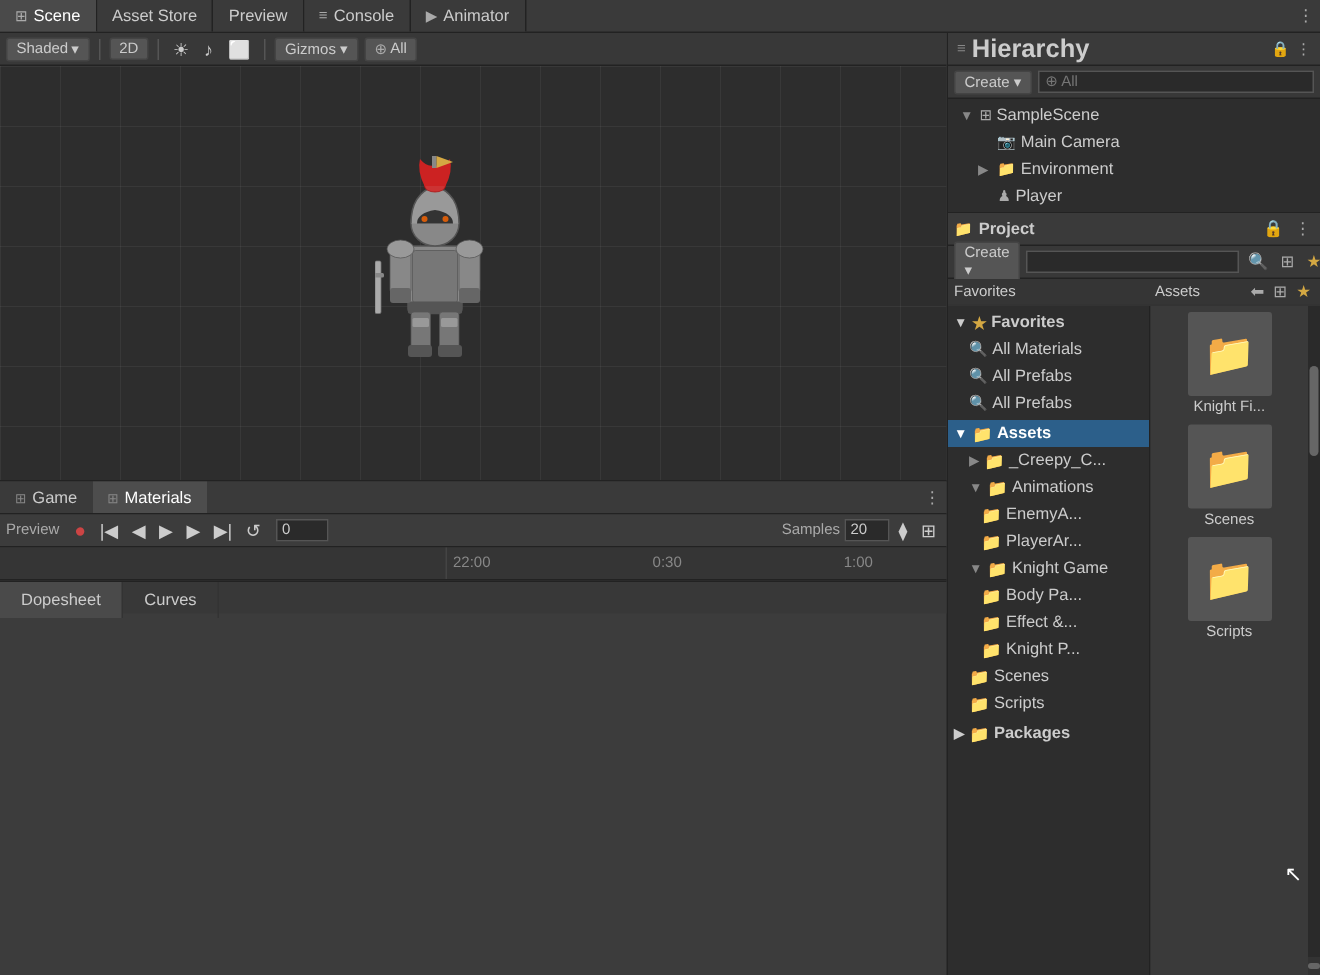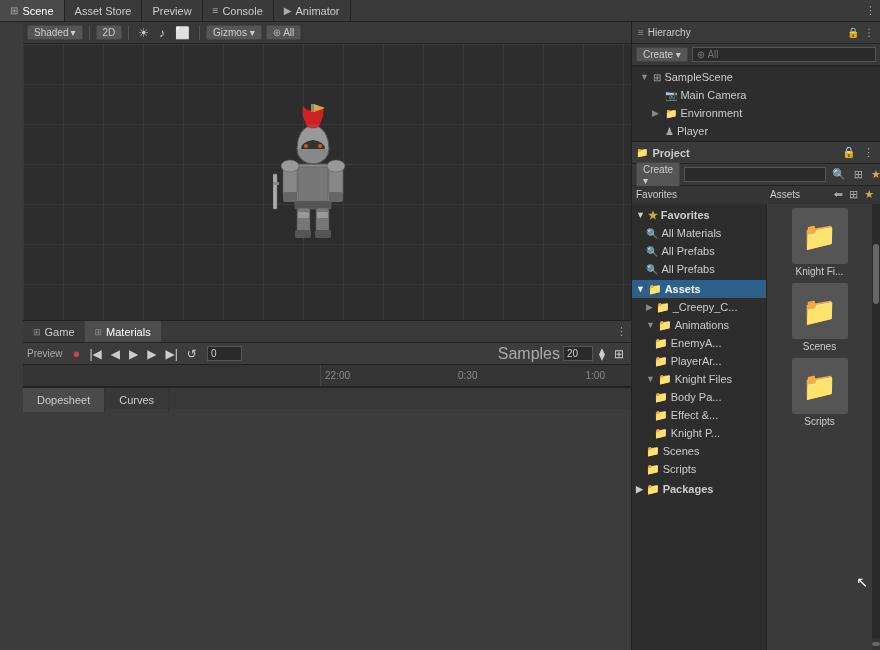--- a/index.html
+++ b/index.html
@@ -49,21 +49,20 @@
       padding: 0 4px;
       color: #aaa;
       cursor: pointer;
     }
 
     
     .main-layout {
       display: flex;
       flex: 1;
       overflow: hidden;
-      margin-left: 23px;
     }
 
     
     .left-panel {
       display: flex;
       flex-direction: column;
       width: 632px;
       border-right: 1px solid #222;
     }
 
@@ -196,21 +195,21 @@
     }
     .anim-input {
       background: #2a2a2a;
       border: 1px solid #555;
       color: #ccc;
       font-size: 10px;
       padding: 1px 3px;
       width: 40px;
     }
     .samples-label {
-      font-size: 16px;
+      font-size: 10px;
       color: #aaa;
     }
 
     .anim-timeline-row {
       display: flex;
       height: 22px;
       background: #353535;
       border-bottom: 1px solid #222;
     }
     .anim-timeline-left {
@@ -293,22 +292,22 @@
     .panel-header {
       display: flex;
       align-items: center;
       height: 22px;
       background: #3a3a3a;
       border-bottom: 1px solid #222;
       padding: 0 6px;
       gap: 4px;
     }
     .panel-title {
-      font-size: 10px;
-      font-weight: normal;
+      font-size: 17px;
+      font-weight: bold;
       color: #ccc;
     }
     .panel-header-right {
       margin-left: auto;
       display: flex;
       gap: 4px;
       align-items: center;
     }
     .panel-icon-btn {
       background: transparent;
@@ -763,21 +762,21 @@
             <span style="color:#d4a843;">📁</span>
             <span>EnemyA...</span>
           </div>
           <div class="folder-item indent-2">
             <span style="color:#d4a843;">📁</span>
             <span>PlayerAr...</span>
           </div>
           <div class="folder-item indent-1">
             <span style="font-size:9px;color:#888;">▼</span>
             <span style="color:#d4a843;">📁</span>
-            <span>Knight Files</span>
+            <span>Knight Game</span>
           </div>
           <div class="folder-item indent-2">
             <span style="color:#d4a843;">📁</span>
             <span>Body Pa...</span>
           </div>
           <div class="folder-item indent-2">
             <span style="color:#d4a843;">📁</span>
             <span>Effect &amp;...</span>
           </div>
           <div class="folder-item indent-2">

